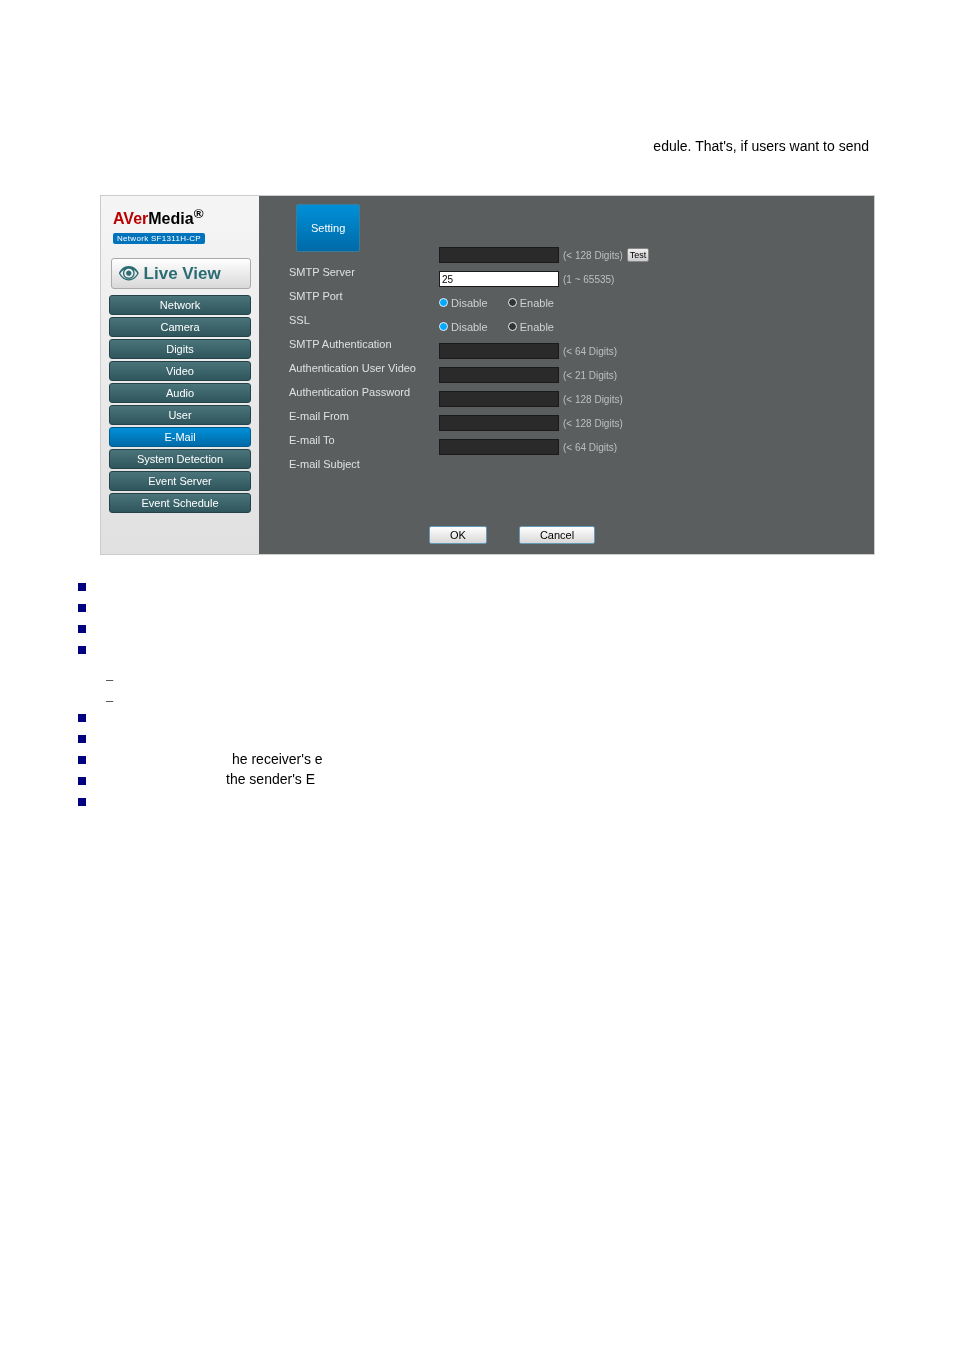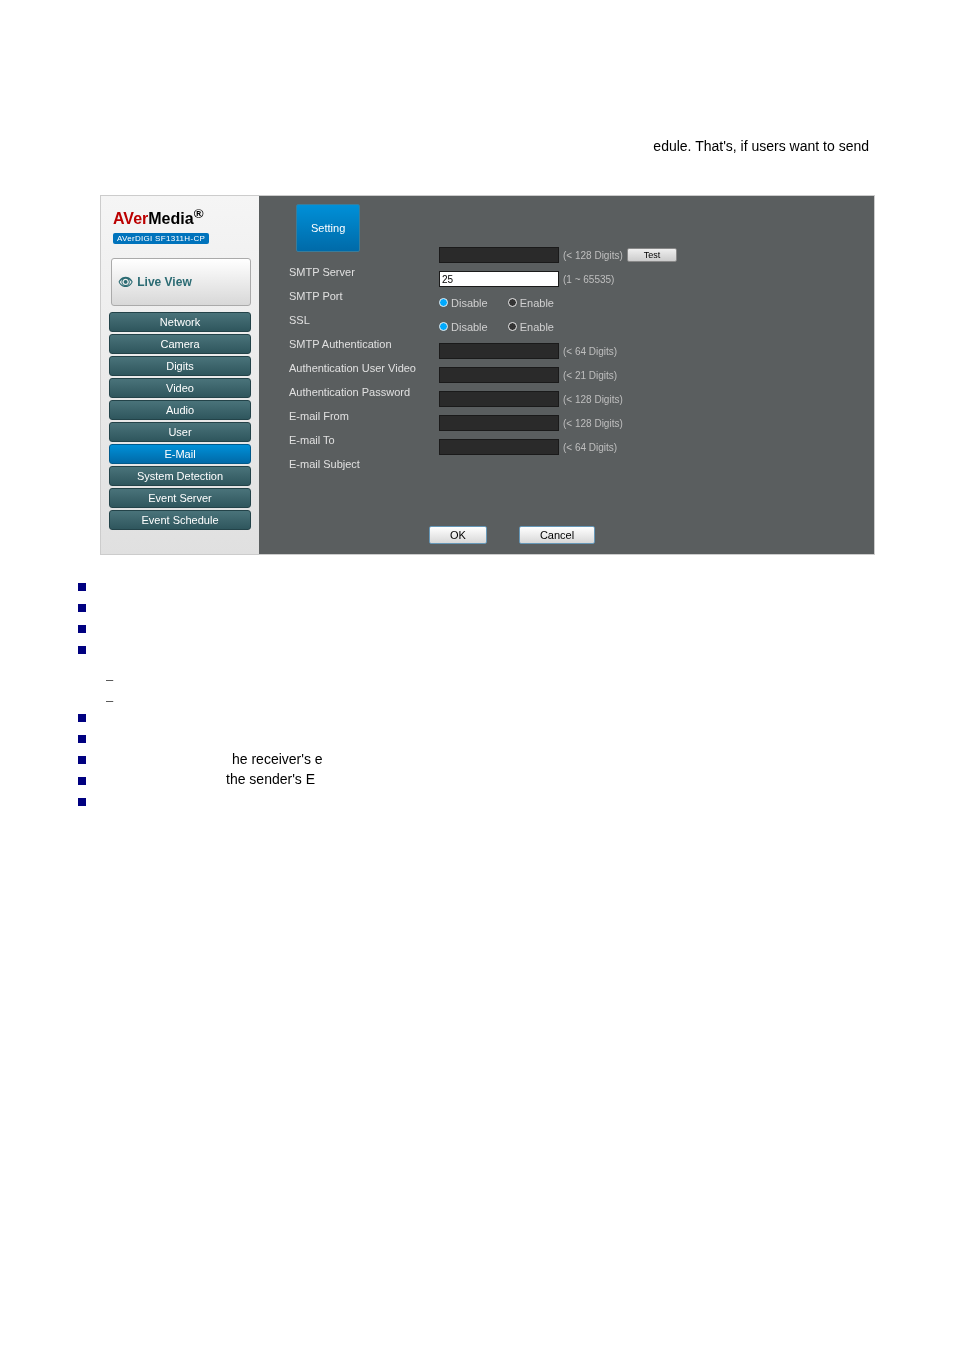--- a/index.html
+++ b/index.html
@@ -44,22 +44,22 @@
     background: #0073bc;
     color: #fff;
     padding: 1px 4px;
     border-radius: 2px;
     display: inline-block;
     margin-top: 2px;
     letter-spacing: 0.3px;
   }
   .liveview {
     margin: 10px 8px 6px 10px;
-    padding: 16px 6px;
-    font-size: 12px;
+    padding: 4px 6px;
+    font-size: 17px;
     font-weight: bold;
     color: #2b6b73;
     background: linear-gradient(#fff,#d8d8d8);
     border: 1px solid #aaa;
     border-radius: 3px;
   }
   .liveview .eye { margin-right: 4px; }
   .nav {
     margin: 0 8px;
   }
@@ -131,21 +131,21 @@
   }
   .form-hint {
     margin-left: 4px;
     color: #bfbfbf;
     font-size: 10px;
   }
   .test-btn {
     background: linear-gradient(#eee,#ccc);
     color: #000;
     font-size: 9px;
-    padding: 1px 16px;
+    padding: 1px 2px;
     border: 1px solid #888;
     border-radius: 2px;
     margin-left: 4px;
   }
   .radio-group {
     display: flex;
     gap: 20px;
     align-items: center;
   }
   .radio-dot {
@@ -213,21 +213,21 @@
 <body>
 
 <div class="top-text">edule. That's, if users want to send</div>
 
 <div class="screenshot">
   <div class="ss-left">
     <div class="logo">
       <div class="logo-main">
         <span class="red">AVer</span><span>Media</span><sup>®</sup>
       </div>
-      <div class="logo-sub">AVerDIGI SF1311H-CP</div>
+      <div class="logo-sub">Network SF1311H-CP</div>
     </div>
     <div class="liveview">
       <span class="eye">👁</span><span>Live View</span>
     </div>
     <div class="nav">
       <div class="nav-item">Network</div>
       <div class="nav-item">Camera</div>
       <div class="nav-item">Digits</div>
       <div class="nav-item">Video</div>
       <div class="nav-item">Audio</div>

